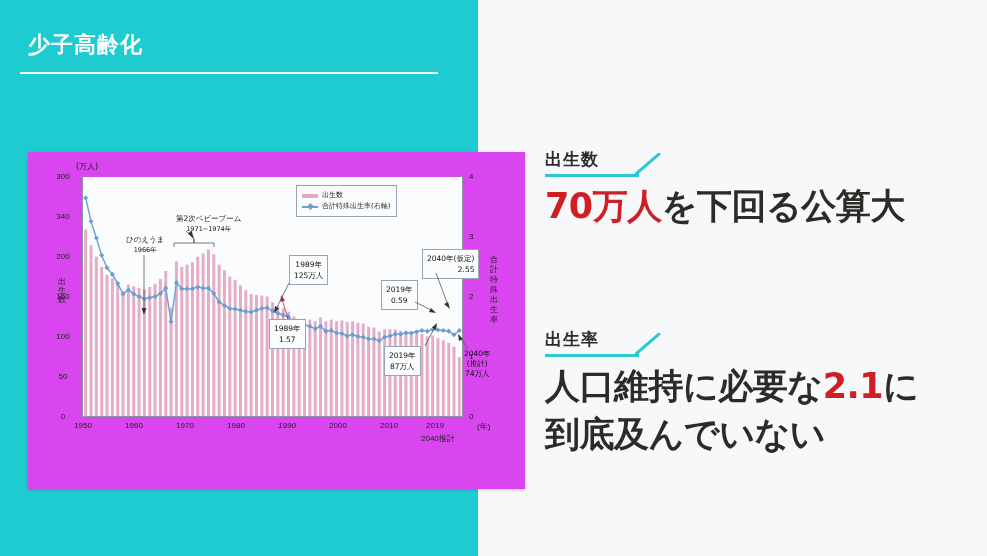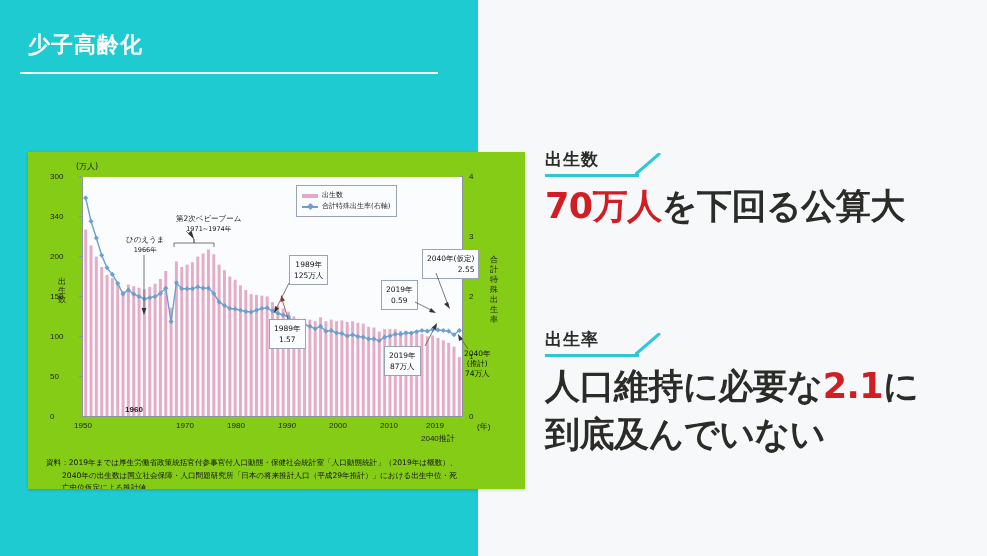--- a/index.html
+++ b/index.html
@@ -21,21 +21,21 @@
     font-size:22px;font-weight:bold;letter-spacing:1px;
     font-family:"DejaVu Sans","Liberation Sans",sans-serif;
   }
   #title-rule{
     position:absolute;left:20px;top:72px;width:418px;height:2px;
     background:#ffffff;opacity:.92;
   }
   
   #chart-card{
     position:absolute;left:28px;top:152px;width:497px;height:337px;
-    background:#84cc16;
+    background:#d946ef;
     box-shadow:0 1px 3px rgba(0,0,0,.18);
     overflow:hidden;
   }
   #chart-inner{
     position:absolute;left:8px;top:7px;width:481px;height:286px;
   }
   
   #plot{
     position:absolute;left:46px;top:18px;width:380px;height:240px;
     background:#fbfcfe;
@@ -55,21 +55,21 @@
     position:absolute;left:20px;top:118px;font-size:8px;color:#222;
     width:12px;line-height:9px;text-align:center;
     font-family:"DejaVu Sans","Liberation Sans",sans-serif;
   }
   .axis-title-right{
     position:absolute;left:452px;top:96px;font-size:8px;color:#222;
     width:12px;line-height:10px;text-align:center;
     font-family:"DejaVu Sans","Liberation Sans",sans-serif;
   }
   .ytick{
-    position:absolute;font-size:8px;color:#222;text-align:left;
+    position:absolute;font-size:8px;color:#222;text-align:center;
     width:26px;
   }
   .ytick.right{text-align:left;width:18px;}
   .ytickmark{position:absolute;width:3px;height:1px;background:#8b93a3;}
   .xtick{
     position:absolute;font-size:8px;color:#222;text-align:center;width:40px;
   }
   .xunit{position:absolute;font-size:8px;color:#222;}
   .xtick-2040{position:absolute;font-size:8px;color:#222;}
   
@@ -312,21 +312,21 @@
           <rect x="353.18" y="151.16" width="3.6" height="3.6" fill="#6d9fd0" transform="rotate(45 354.98 152.96)"></rect>
           <rect x="358.52" y="151.76" width="3.6" height="3.6" fill="#6d9fd0" transform="rotate(45 360.32 153.56)"></rect>
           <rect x="363.85" y="152.35" width="3.6" height="3.6" fill="#6d9fd0" transform="rotate(45 365.65 154.16)"></rect>
           <rect x="369.19" y="155.94" width="3.6" height="3.6" fill="#6d9fd0" transform="rotate(45 370.99 157.74)"></rect>
           <rect x="374.53" y="151.76" width="3.6" height="3.6" fill="#6d9fd0" transform="rotate(45 376.33 153.56)"></rect>
         </svg>
     </div>
     <div id="plot-right-axis"></div>
 
     <div class="xtick" style="left:27px;top:262px;">1950</div>
-    <div class="xtick" style="left:78px;top:246px;font-weight:bold;">1960</div>
+    <div class="xtick" style="left:78px;top:262px;">1960</div>
     <div class="xtick" style="left:129px;top:262px;">1970</div>
     <div class="xtick" style="left:180px;top:262px;">1980</div>
     <div class="xtick" style="left:231px;top:262px;font-style:italic;">1990</div>
     <div class="xtick" style="left:282px;top:262px;">2000</div>
     <div class="xtick" style="left:333px;top:262px;">2010</div>
     <div class="xtick" style="left:379px;top:262px;">2019</div>
     <div class="xtick-2040" style="left:385px;top:274px;">2040推計</div>
     <div class="xunit" style="left:441px;top:262px;">(年)</div>
 
     <div id="legend">
@@ -402,25 +402,20 @@
       <line x1="389" y1="187" x2="399" y2="168" stroke="#555" stroke-width="0.8"></line>
       <polygon points="401,164 400,171 396,168.5" fill="#333"></polygon>
 
       <line x1="400" y1="114" x2="412" y2="146" stroke="#555" stroke-width="0.8"></line>
       <polygon points="414,150 408,145 412,143" fill="#333"></polygon>
 
       <line x1="432" y1="190" x2="424" y2="178" stroke="#555" stroke-width="0.8"></line>
       <polygon points="422,175 427,180 423,182" fill="#333"></polygon>
     </svg>
 
-    <div id="footnote">
-      <span>資料：2019年までは厚生労働省政策統括官付参事官付人口動態・保健社会統計室「人口動態統計」（2019年は概数）、</span>
-      <span class="cont">2040年の出生数は国立社会保障・人口問題研究所「日本の将来推計人口（平成29年推計）」における出生中位・死</span>
-      <span class="cont">亡中位仮定による推計値。</span>
-    </div>
 
   </div>
 </div>
 
 <div id="right-col">
 
   <div id="block-births">
     <div class="kicker-wrap">
       <span class="kicker">出生数</span>
       <span class="kicker-underline"></span>

